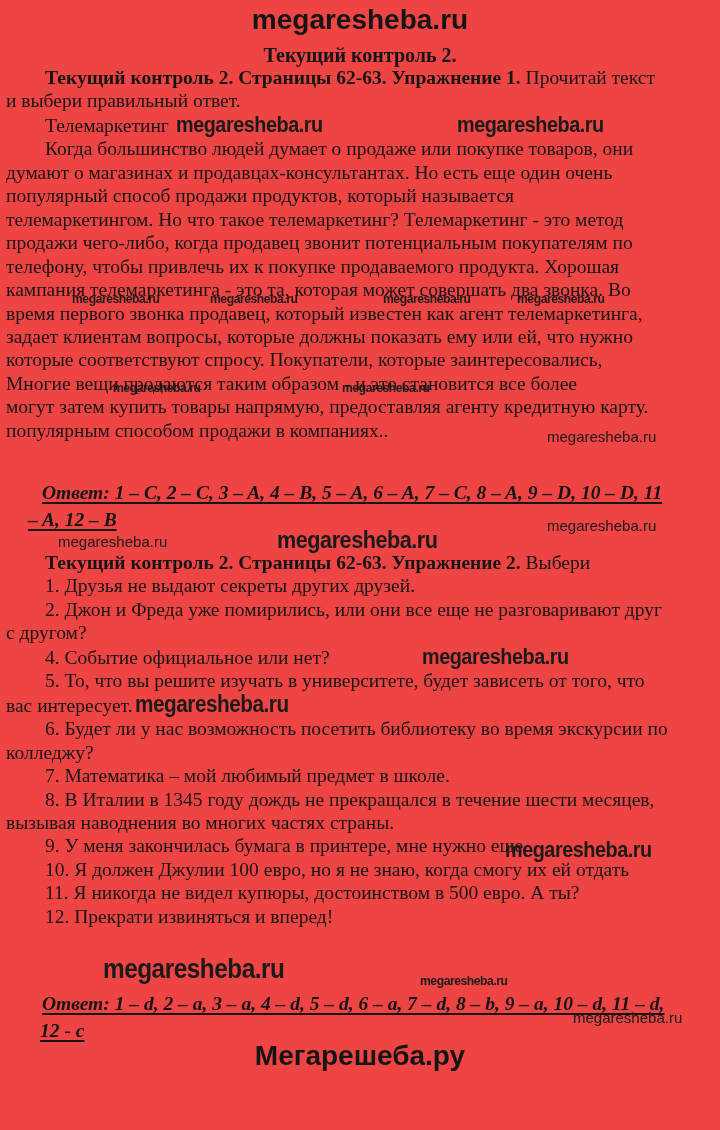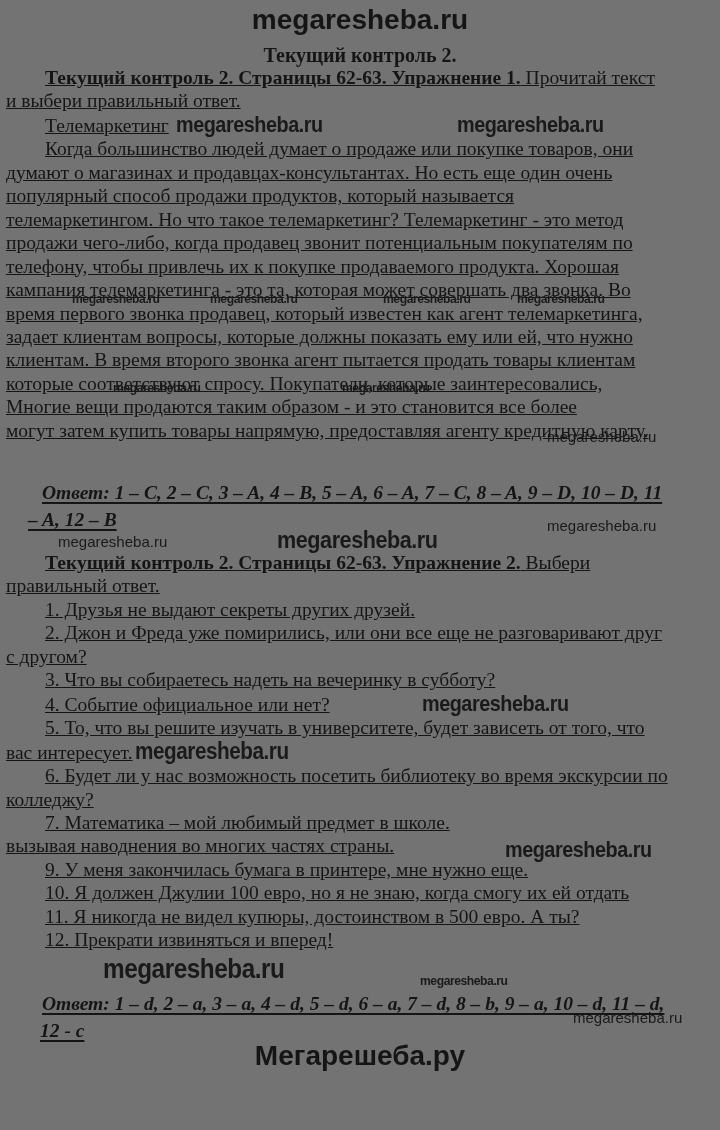--- a/index.html
+++ b/index.html
@@ -1,25 +1,25 @@
 <!DOCTYPE html>
 <html><head>
 <meta charset="utf-8">
 <style>
   html,body{margin:0;padding:0;background:#fff;}
   .page{
-    position:relative;width:720px;height:1130px;background:#737373;
+    position:relative;width:720px;height:1130px;background:#ef4444;
     color:#151515;font-family:"Liberation Serif",serif;overflow:hidden;
   }
   .abs{position:absolute;}
   .ctr{left:0;width:100%;text-align:center;}
   .sans{font-family:"Liberation Sans",sans-serif;}
   .b{font-weight:bold;}
   
-  .ln{font-size:19.5px;line-height:23.45px;white-space:nowrap;text-decoration:underline;}
+  .ln{font-size:19.5px;line-height:23.45px;white-space:nowrap;}
   .ind{padding-left:39px;}
   
   .ansln{font-size:19.5px;font-weight:bold;white-space:nowrap;line-height:27px;font-style:italic;}
   .u{text-decoration:underline;text-decoration-thickness:2px;text-underline-offset:3px;}
   
   .wm{font-family:"Liberation Sans",sans-serif;font-weight:bold;display:inline-block;
       transform:scaleX(.9);transform-origin:left center;letter-spacing:-.5px;color:#1a1a1a;}
   .wm-sm{font-size:13.5px;}
   .wm-md{font-size:15px;font-weight:normal;transform:none;letter-spacing:0;}
   .wm-lg{font-size:22px;}
@@ -46,24 +46,24 @@
     </div>
     <div class="ln ind">Когда большинство людей думает о продаже или покупке товаров, они</div>
     <div class="ln">думают о магазинах и продавцах-консультантах. Но есть еще один очень</div>
     <div class="ln">популярный способ продажи продуктов, который называется</div>
     <div class="ln">телемаркетингом. Но что такое телемаркетинг? Телемаркетинг - это метод</div>
     <div class="ln">продажи чего-либо, когда продавец звонит потенциальным покупателям по</div>
     <div class="ln">телефону, чтобы привлечь их к покупке продаваемого продукта. Хорошая</div>
     <div class="ln">кампания телемаркетинга - это та, которая может совершать два звонка. Во</div>
     <div class="ln">время первого звонка продавец, который известен как агент телемаркетинга,</div>
     <div class="ln">задает клиентам вопросы, которые должны показать ему или ей, что нужно</div>
-    <div class="ln">клиентам. В время второго звонка агент пытается продать товары клиентам</div>
     <div class="ln">которые соответствуют спросу. Покупатели, которые заинтересовались,</div>
     <div class="ln">Многие вещи продаются таким образом - и это становится все более</div>
     <div class="ln">могут затем купить товары напрямую, предоставляя агенту кредитную карту.</div>
+    <div class="ln">популярным способом продажи в компаниях..</div>
   </div>
 
   <div class="abs wm wm-sm" style="top:291px;left:72px;">megaresheba.ru</div>
   <div class="abs wm wm-sm" style="top:291px;left:210px;">megaresheba.ru</div>
   <div class="abs wm wm-sm" style="top:291px;left:383px;">megaresheba.ru</div>
   <div class="abs wm wm-sm" style="top:291px;left:517px;">megaresheba.ru</div>
   <div class="abs wm wm-sm" style="top:380px;left:113px;">megaresheba.ru</div>
   <div class="abs wm wm-sm" style="top:380px;left:342px;">megaresheba.ru</div>
   <div class="abs wm wm-md sans" style="top:428px;left:547px;">megaresheba.ru</div>
 
@@ -75,35 +75,34 @@
   </div>
 
   <div class="abs wm wm-md sans" style="top:517px;left:547px;">megaresheba.ru</div>
   <div class="abs wm wm-md sans" style="top:533px;left:58px;">megaresheba.ru</div>
   <div class="abs wm" style="top:526px;left:277px;font-size:24px;">megaresheba.ru</div>
 
   <div class="abs" style="top:551px;left:6px;">
     <div class="ln ind">
       <span class="b">Текущий контроль 2. Страницы 62-63. Упражнение 2.</span><span> Выбери</span>
     </div>
-    <div class="ln">правильный ответ.</div>
     <div class="ln ind">1. Друзья не выдают секреты других друзей.</div>
     <div class="ln ind">2. Джон и Фреда уже помирились, или они все еще не разговаривают друг</div>
     <div class="ln">с другом?</div>
-    <div class="ln ind">3. Что вы собираетесь надеть на вечеринку в субботу?</div>
     <div class="ln ind">
       <span>4. Событие официальное или нет?</span><span class="wm wm-lg" style="margin-left:92px;">megaresheba.ru</span>
     </div>
     <div class="ln ind">5. То, что вы решите изучать в университете, будет зависеть от того, что</div>
     <div class="ln">
       <span>вас интересует.</span><span class="wm" style="font-size:23px;margin-left:2px;">megaresheba.ru</span>
     </div>
     <div class="ln ind">6. Будет ли у нас возможность посетить библиотеку во время экскурсии по</div>
     <div class="ln">колледжу?</div>
     <div class="ln ind">7. Математика – мой любимый предмет в школе.</div>
+    <div class="ln ind">8. В Италии в 1345 году дождь не прекращался в течение шести месяцев,</div>
     <div class="ln">вызывая наводнения во многих частях страны.</div>
     <div class="ln ind">9. У меня закончилась бумага в принтере, мне нужно еще.</div>
     <div class="ln ind">10. Я должен Джулии 100 евро, но я не знаю, когда смогу их ей отдать</div>
     <div class="ln ind">11. Я никогда не видел купюры, достоинством в 500 евро. А ты?</div>
     <div class="ln ind">12. Прекрати извиняться и вперед!</div>
   </div>
 
   <div class="abs wm wm-lg" style="top:837px;left:505px;">megaresheba.ru</div>
 
   <div class="abs wm wm-xl" style="top:954px;left:103px;">megaresheba.ru</div>

